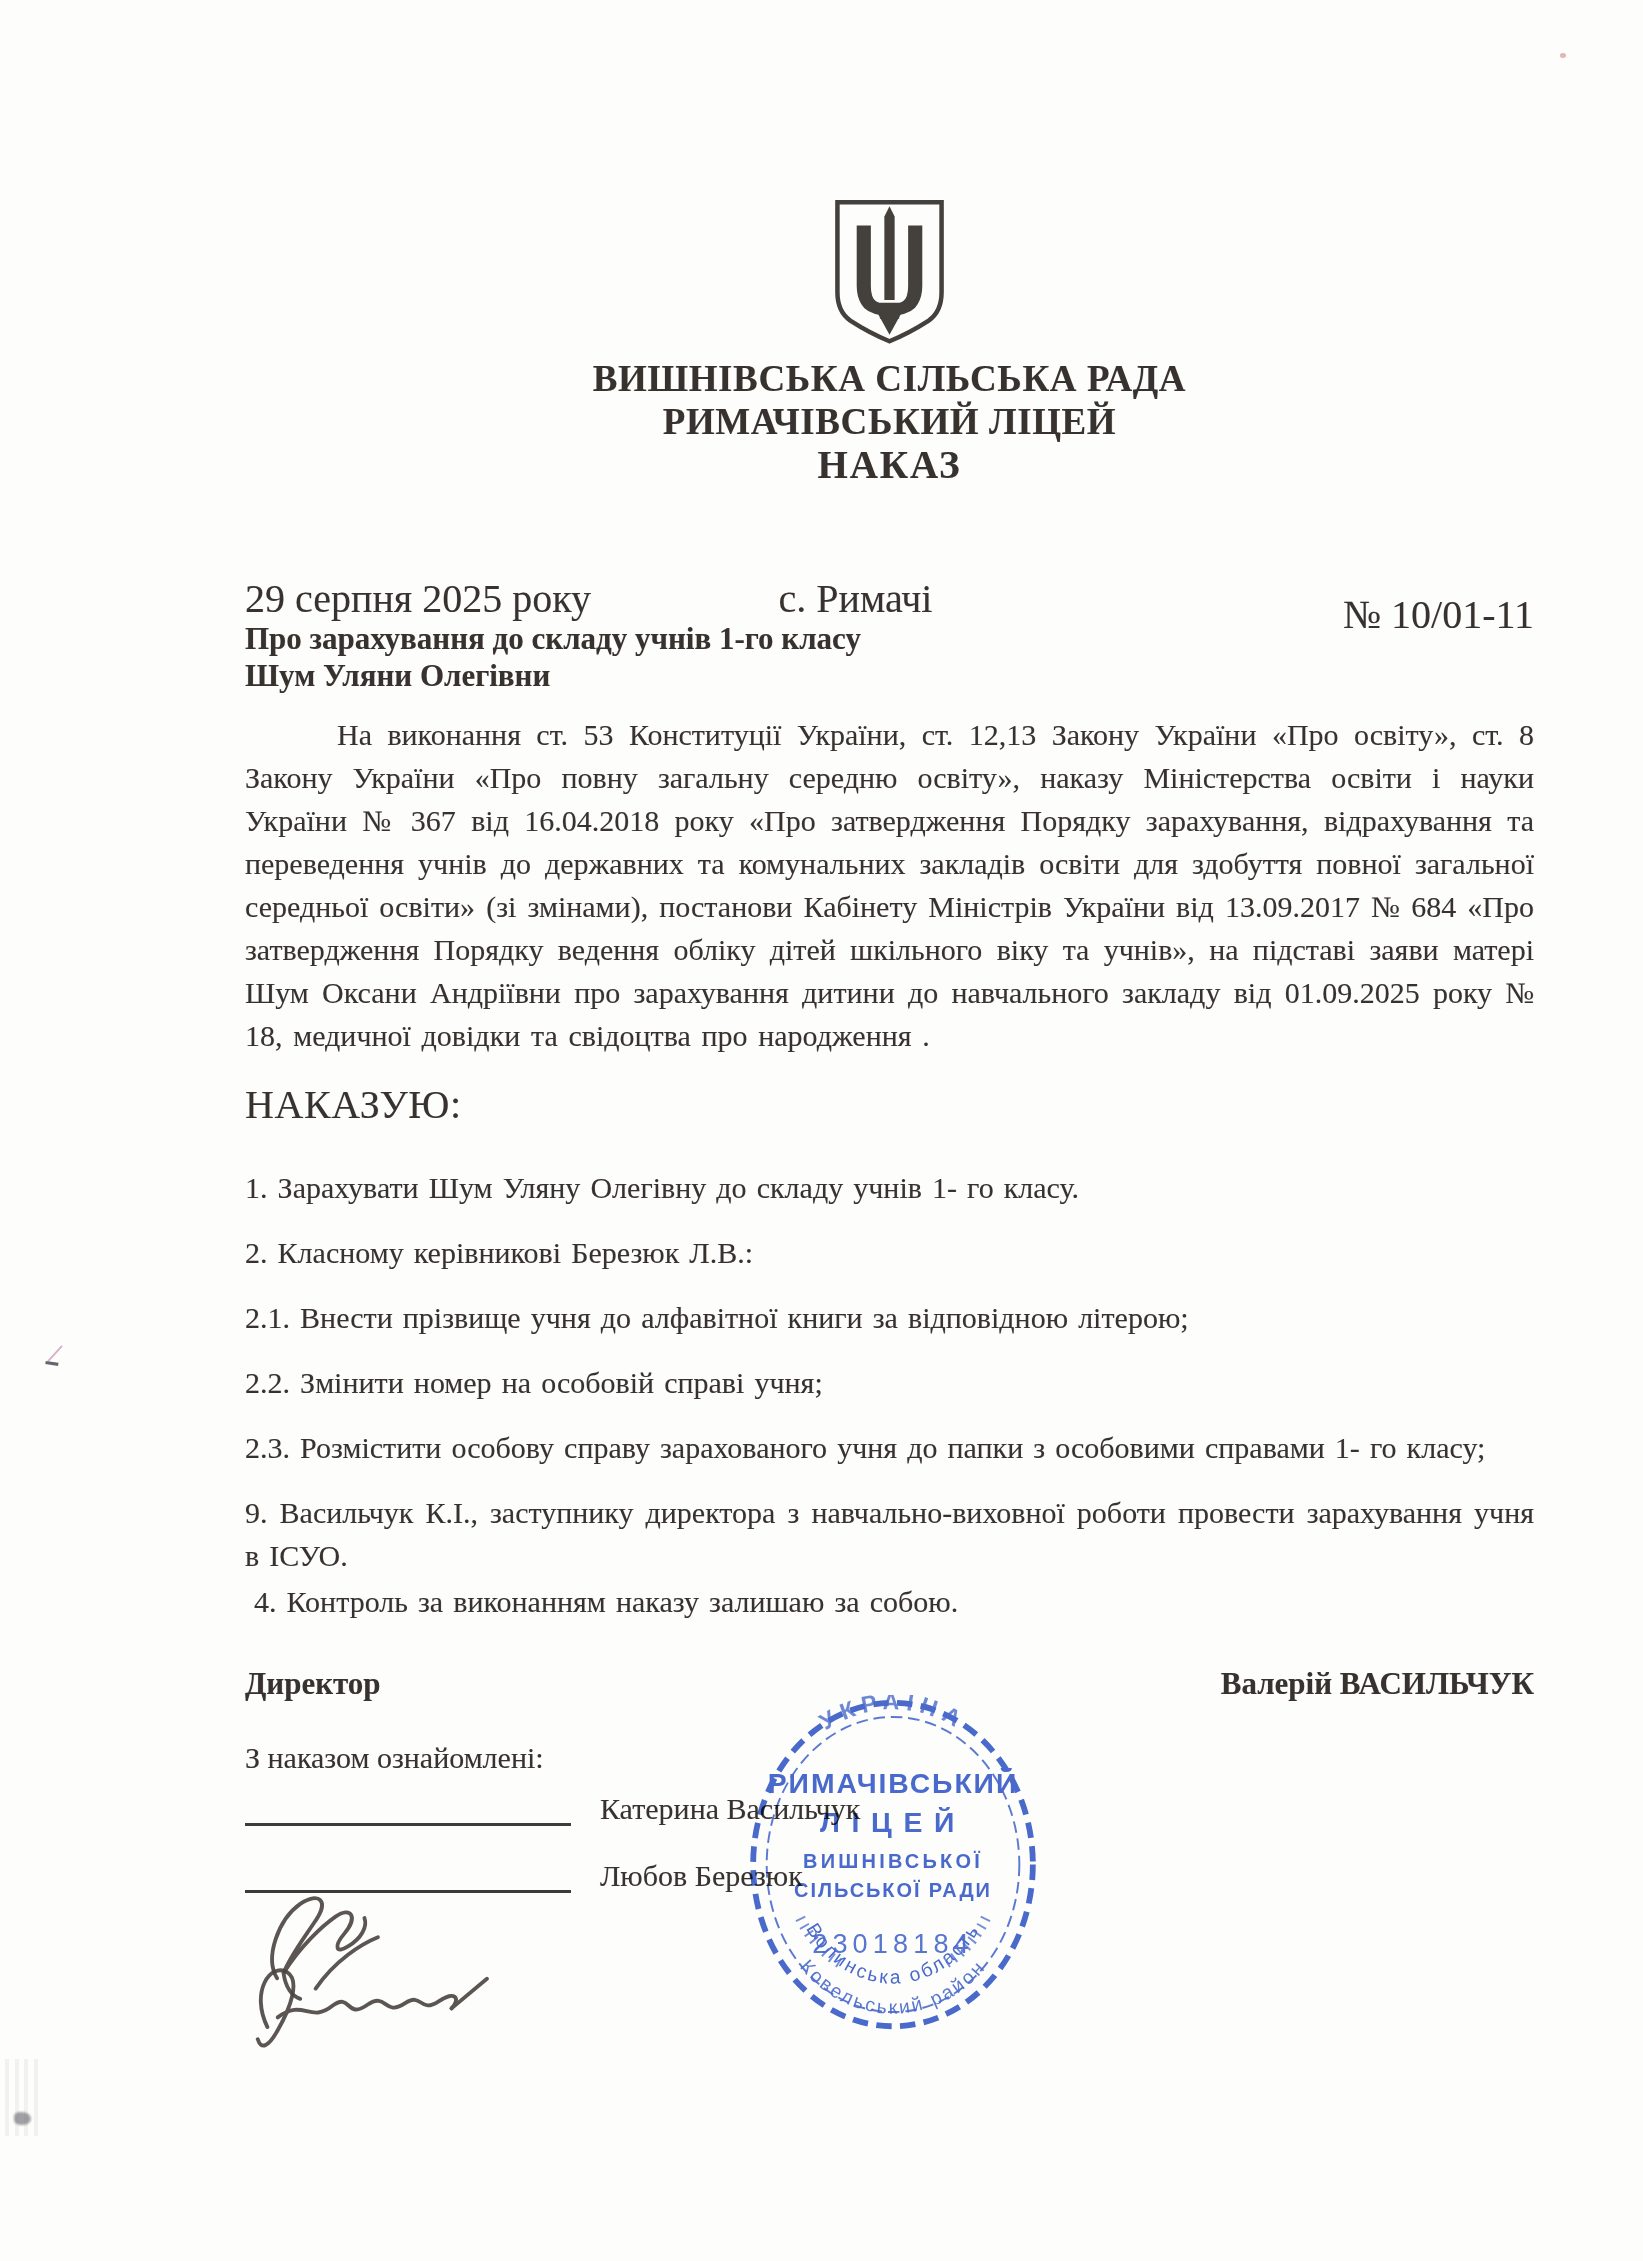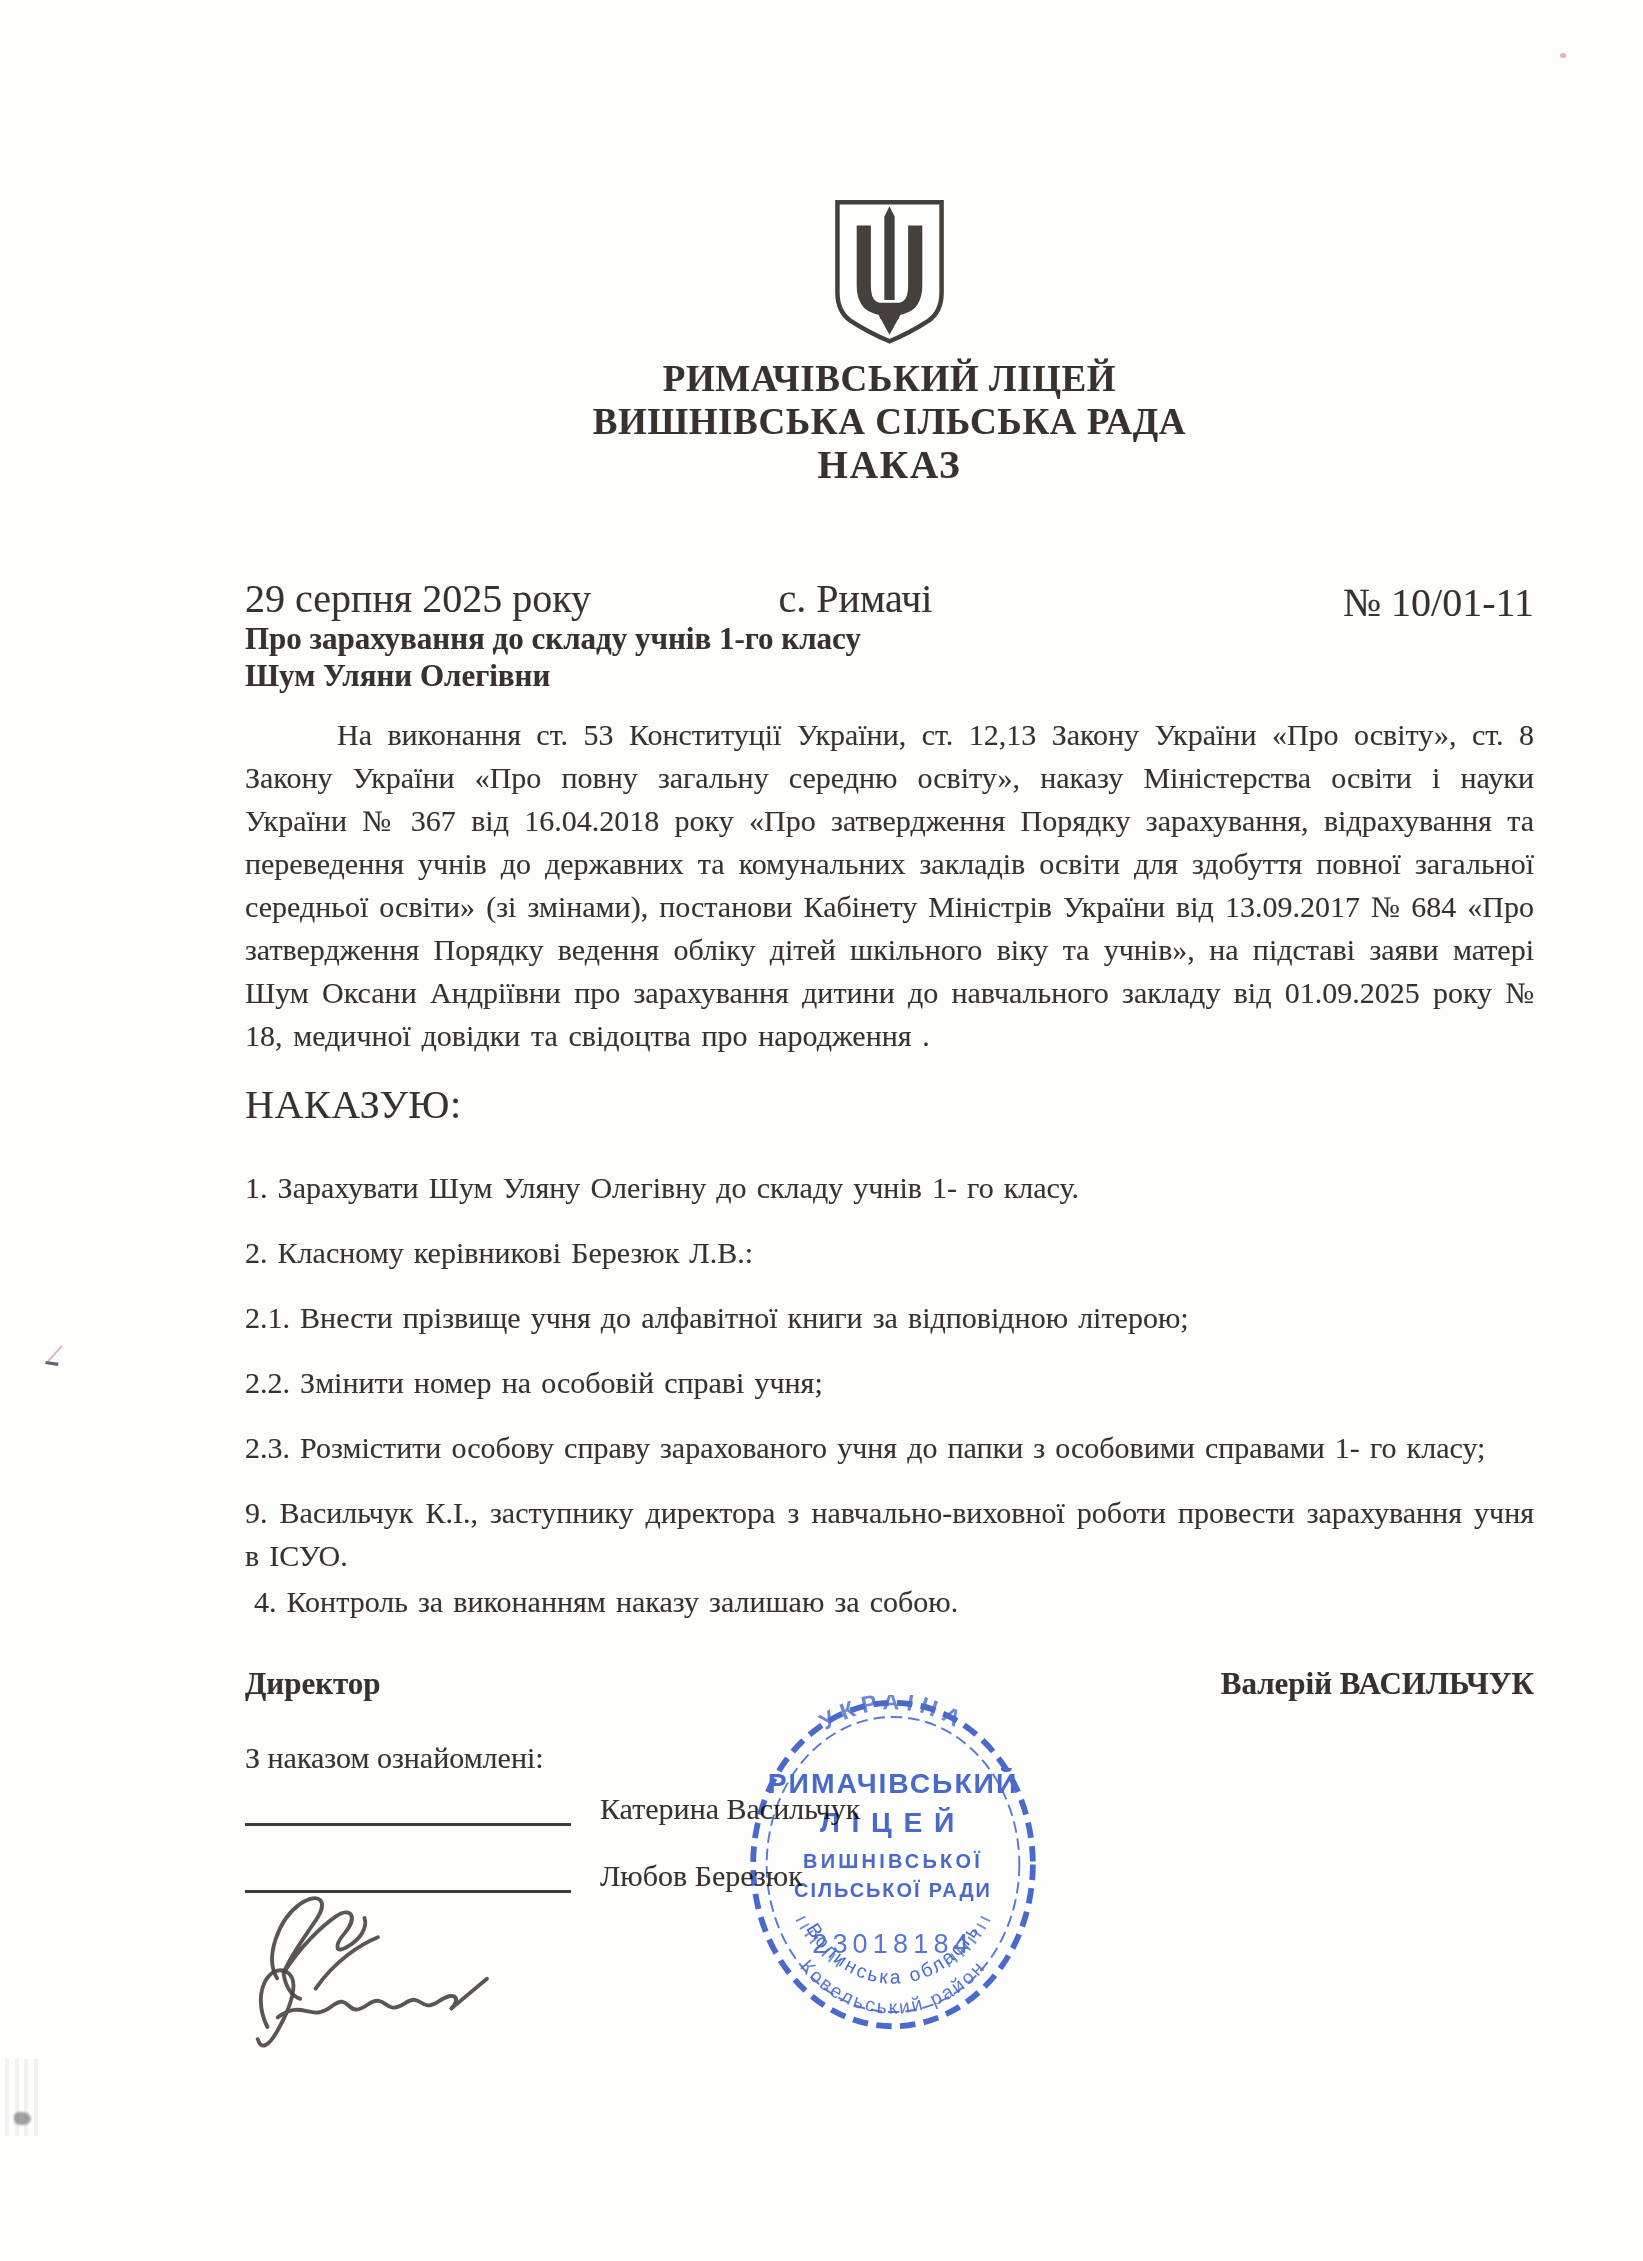--- a/index.html
+++ b/index.html
@@ -14,21 +14,21 @@
   .content{position:absolute;left:245px;top:0;width:1289px;}
   .scan-ink{text-shadow:0.4px 0.4px 0 rgba(110,80,50,.18), -0.4px -0.4px 0 rgba(80,90,150,.14);}
 
   .emblem{display:block;margin:197px auto 0 auto;width:117px;height:147px;color:#44403b;}
 
   .org-header{margin-top:13px;text-align:center;font-weight:bold;font-size:37px;line-height:43px;letter-spacing:0.6px;}
   .org-header .order-word{font-size:39px;letter-spacing:1.9px;}
 
   .meta-row{position:relative;margin-top:93px;height:41px;font-size:40px;line-height:40px;}
   .meta-place{position:absolute;left:calc(50% - 34px);transform:translateX(-50%);}
-  .meta-number{position:absolute;right:0;top:4px;}
+  .meta-number{position:absolute;right:0;top:16px;}
 
   .subject{font-weight:bold;font-size:31px;line-height:37px;}
 
   .body-par{
     margin:19.3px 0 0 0;
     font-size:30px;line-height:43px;
     text-align:justify;text-indent:92px;
     word-spacing:3.2px;
   }
   .order-heading{margin-top:26px;font-size:40px;line-height:43px;letter-spacing:0.6px;}
@@ -80,22 +80,22 @@
         <path d="M83,30 L91,14 L99,30 L99,160 L83,160 Z"></path>
         <path d="M40,44 L62,44 L62,138 Q62,156 70,162 L80,167 L80,184 Q54,180 47,166 Q40,154 40,138 Z"></path>
         <path d="M142,44 L120,44 L120,138 Q120,156 112,162 L102,167 L102,184 Q128,180 135,166 Q142,154 142,138 Z"></path>
         <path d="M68,164 L114,164 L112,176 L91,214 L70,176 Z"></path>
         <path d="M87,168 L95,168 L95,206 L87,206 Z"></path>
         <path d="M76,182 L106,182 L106,189 L76,189 Z"></path>
       </g>
     </svg>
 
     <div class="org-header">
+      <div>ВИШНІВСЬКА СІЛЬСЬКА РАДА</div>
       <div>РИМАЧІВСЬКИЙ ЛІЦЕЙ</div>
-      <div>ВИШНІВСЬКА СІЛЬСЬКА РАДА</div>
       <div class="order-word">НАКАЗ</div>
     </div>
 
     <div class="meta-row">
       <span>29 серпня 2025 року</span>
       <span class="meta-place">с. Римачі</span>
       <span class="meta-number">№ 10/01-11</span>
     </div>
 
     <div class="subject">

